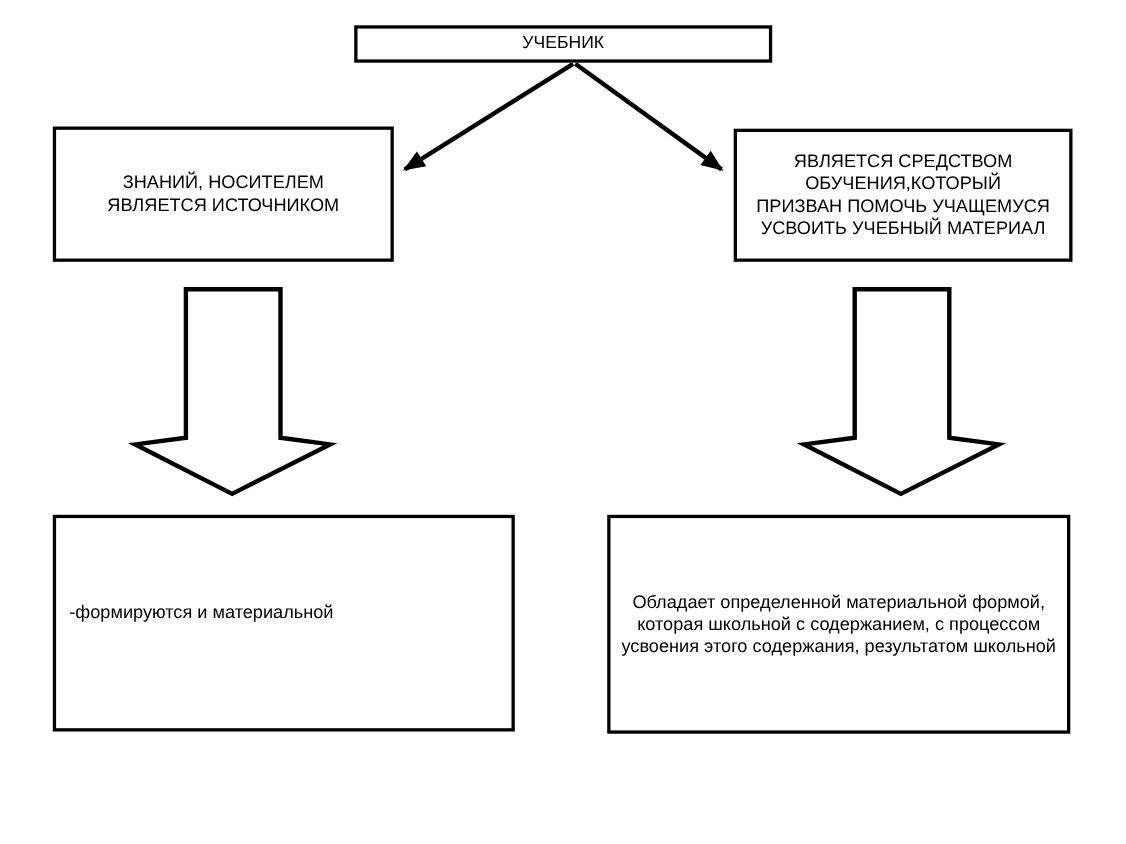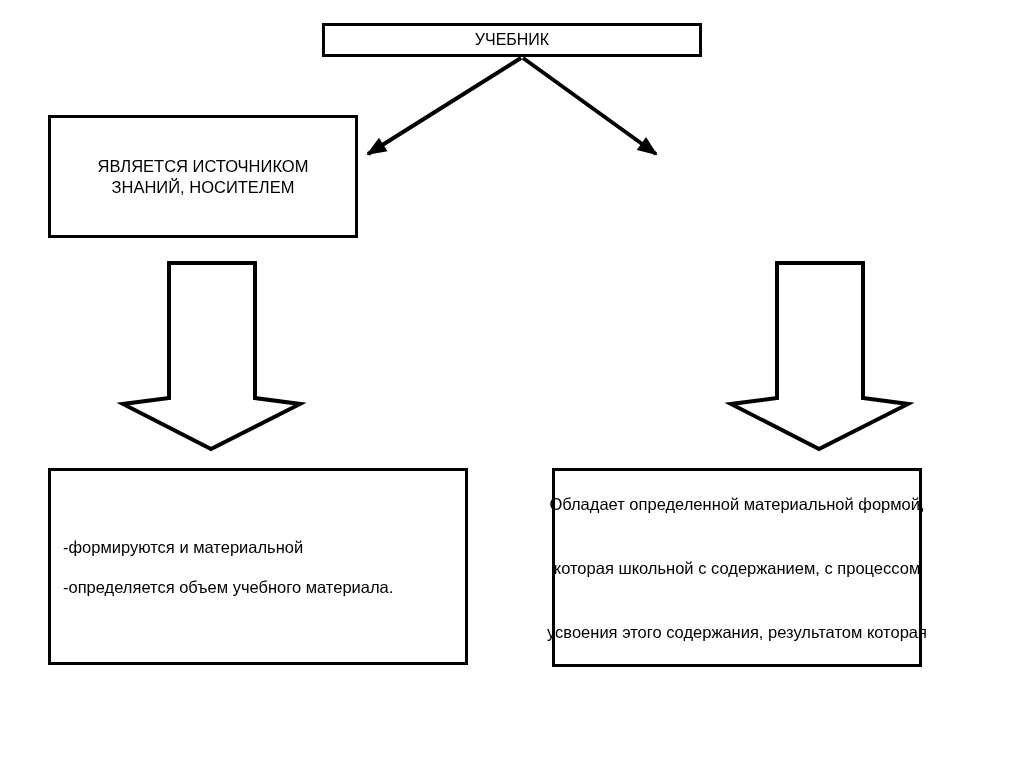--- a/index.html
+++ b/index.html
@@ -39,21 +39,21 @@
     line-height: 20px;
     min-height: 20px;
     white-space: nowrap;
   }
   .title-box  { left: 322px; top: 23px;  width: 380px; height: 34px; }
   .title-box .tline { font-size: 16px; }
   .left-mid   { left: 48px;  top: 115px; width: 310px; height: 123px; }
   .left-mid .tline, .right-mid .tline { line-height: 20.5px; }
   .right-mid  { left: 667px; top: 117px; width: 308px; height: 121px; }
   .left-bot   { left: 48px;  top: 468px; width: 420px; height: 197px; padding-left: 12px; padding-right: 6px; }
-  .right-bot  { left: 552px; top: 468px; width: 370px; height: 199px; padding-left: 4px; padding-right: 4px; gap: 44px; }
+  .right-bot  { left: 552px; top: 468px; width: 421px; height: 199px; padding-left: 4px; padding-right: 4px; }
 </style>
 </head>
 <body>
 
 <div class="canvas">
 
   <svg class="overlay" viewBox="0 0 1024 767" xmlns="http://www.w3.org/2000/svg">
     <defs>
       <marker id="ah" markerUnits="userSpaceOnUse" markerWidth="22" markerHeight="18" refX="19" refY="9" orient="auto">
         <path d="M1,1 L21,9 L1,17 Z" fill="#000000"></path>
@@ -63,30 +63,35 @@
     <line x1="523" y1="58" x2="656" y2="154" stroke="#000000" stroke-width="4" marker-end="url(#ah)"></line>
     <polygon points="169,263 255,263 255,398 300,404 211,449 123,404 169,398" fill="#ffffff" stroke="#000000" stroke-width="4" stroke-linejoin="miter"></polygon>
     <polygon points="777,263 863,263 863,398 908,404 819,449 731,404 777,398" fill="#ffffff" stroke="#000000" stroke-width="4" stroke-linejoin="miter"></polygon>
   </svg>
 
   <div class="box centered title-box">
     <div class="tline">УЧЕБНИК</div>
   </div>
 
   <div class="box centered left-mid">
+    <div class="tline">ЗНАНИЙ, НОСИТЕЛЕМ</div>
     <div class="tline">ЯВЛЯЕТСЯ ИСТОЧНИКОМ</div>
-    <div class="tline">ЗНАНИЙ, НОСИТЕЛЕМ</div>
   </div>
 
+  <div class="box centered right-mid">
+    <div class="tline">ЯВЛЯЕТСЯ СРЕДСТВОМ</div>
+    <div class="tline">ОБУЧЕНИЯ,КОТОРЫЙ</div>
+    <div class="tline">ПРИЗВАН ПОМОЧЬ УЧАЩЕМУСЯ</div>
+    <div class="tline">УСВОИТЬ УЧЕБНЫЙ МАТЕРИАЛ</div>
+  </div>
 
   <div class="box lefted left-bot">
     <div class="tline">-формируются и материальной</div>
     <div class="tline"></div>
-    <div class="tline">-определяется объем учебного материала.</div>
   </div>
 
   <div class="box centered right-bot">
     <div class="tline">Обладает определенной материальной формой,</div>
     <div class="tline">которая школьной с содержанием, с процессом</div>
-    <div class="tline">усвоения этого содержания, результатом которая</div>
+    <div class="tline">усвоения этого содержания, результатом школьной</div>
   </div>
 
 </div>
 
 </body></html>

